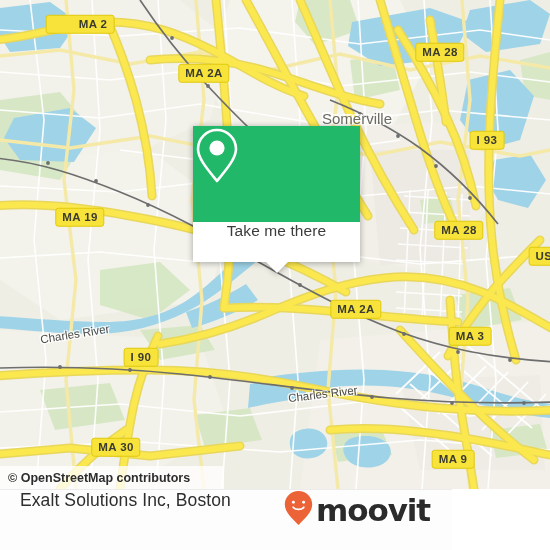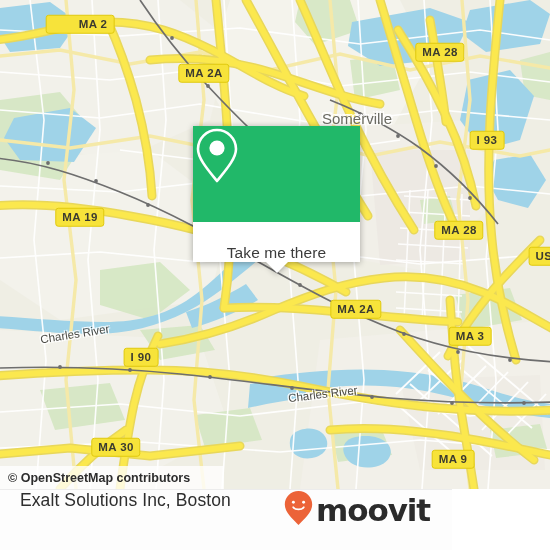--- a/index.html
+++ b/index.html
@@ -59,21 +59,21 @@
     position:absolute;left:193px;top:126px;width:167px;
     filter:drop-shadow(0 1px 3px rgba(0,0,0,.33));
     z-index:40;
   }
   .popup-top{
     background:#21b869;height:96px;width:100%;
     display:flex;align-items:center;justify-content:center;
   }
   .popup-bottom{
     background:#fff;height:40px;width:100%;
-    display:flex;align-items:flex-end;justify-content:center;
+    display:flex;align-items:flex-start;justify-content:center;
     position:relative;
   }
   .popup-bottom-label{
     color:#3b3b3b;font-size:15.5px;letter-spacing:.1px;
     font-family:"Liberation Sans", sans-serif;
   }
   .popup-tail{
     position:absolute;left:50%;bottom:-11px;margin-left:-11px;
     width:0;height:0;
     border-left:11px solid transparent;

